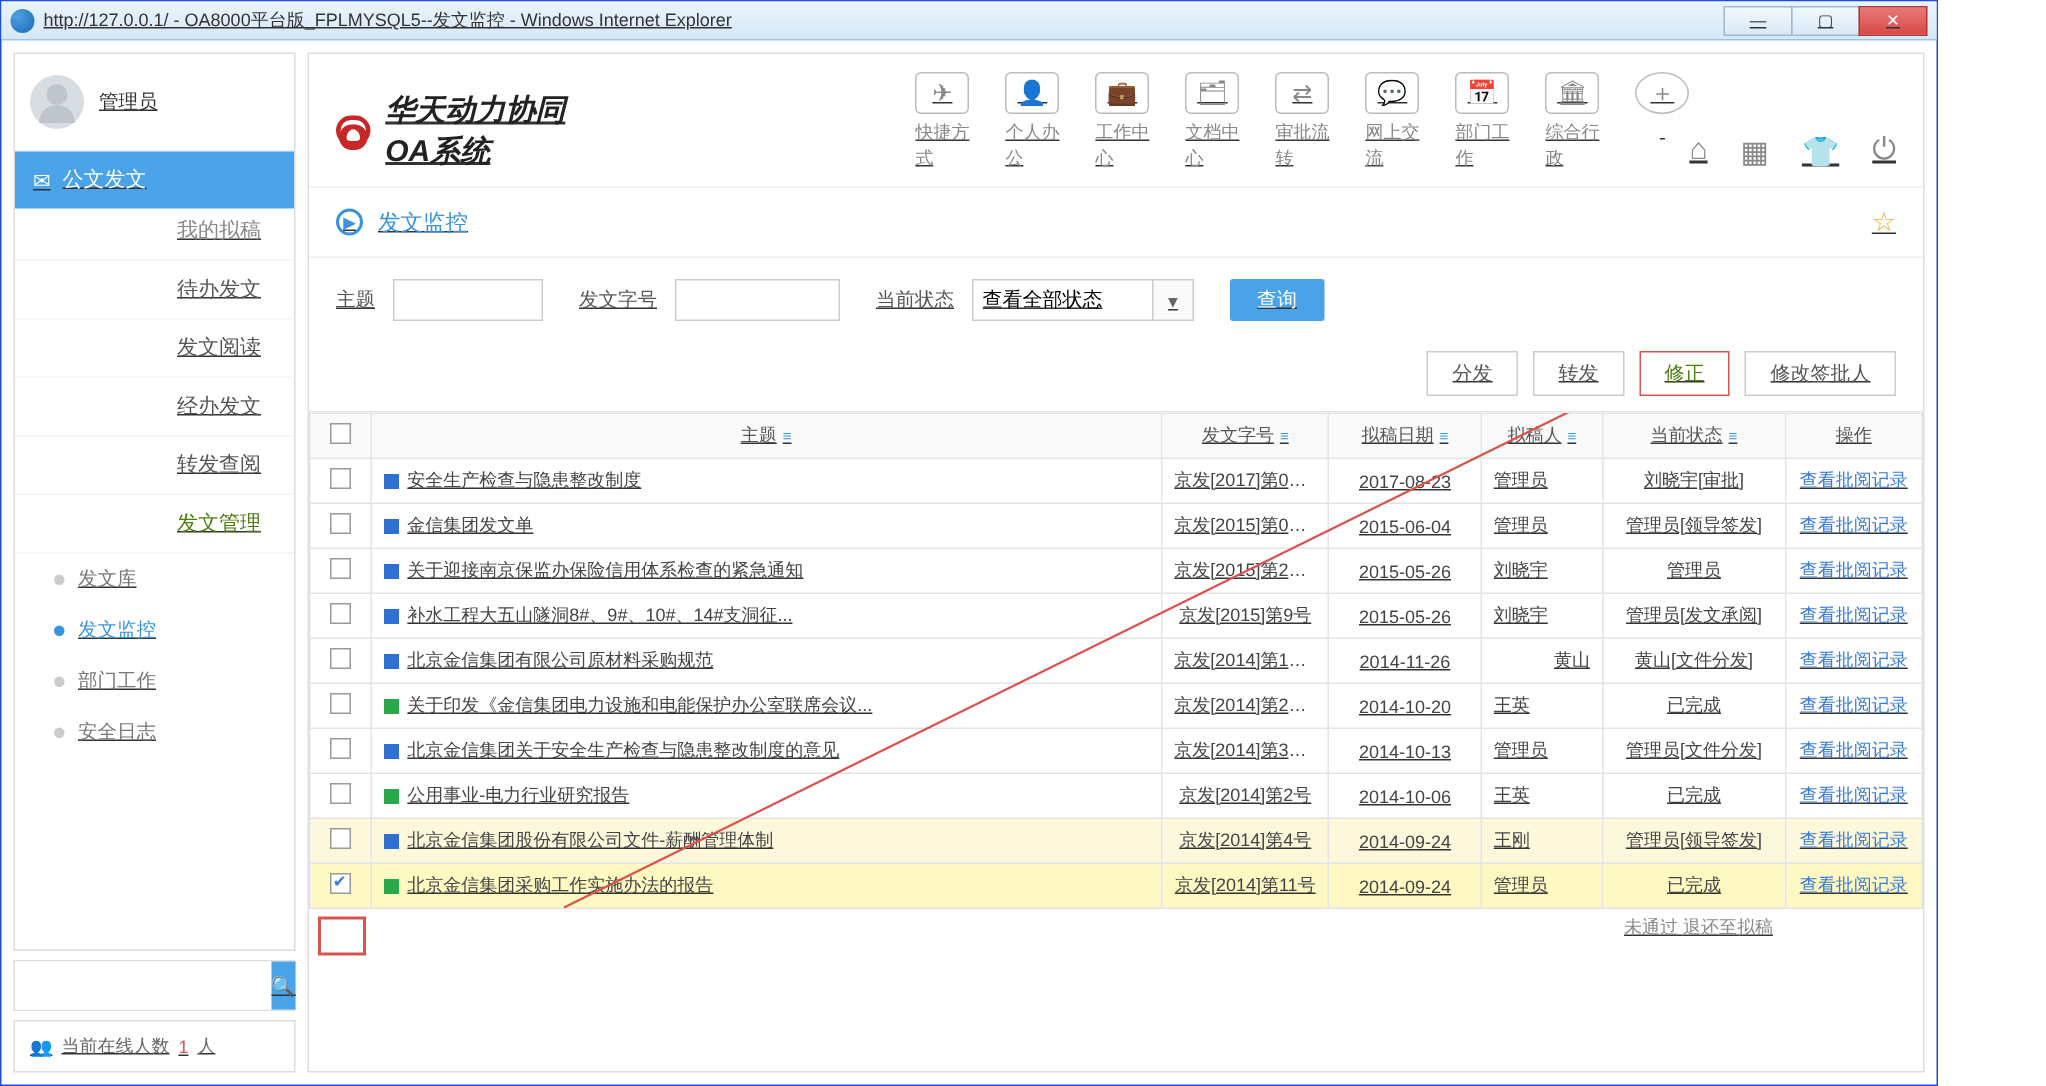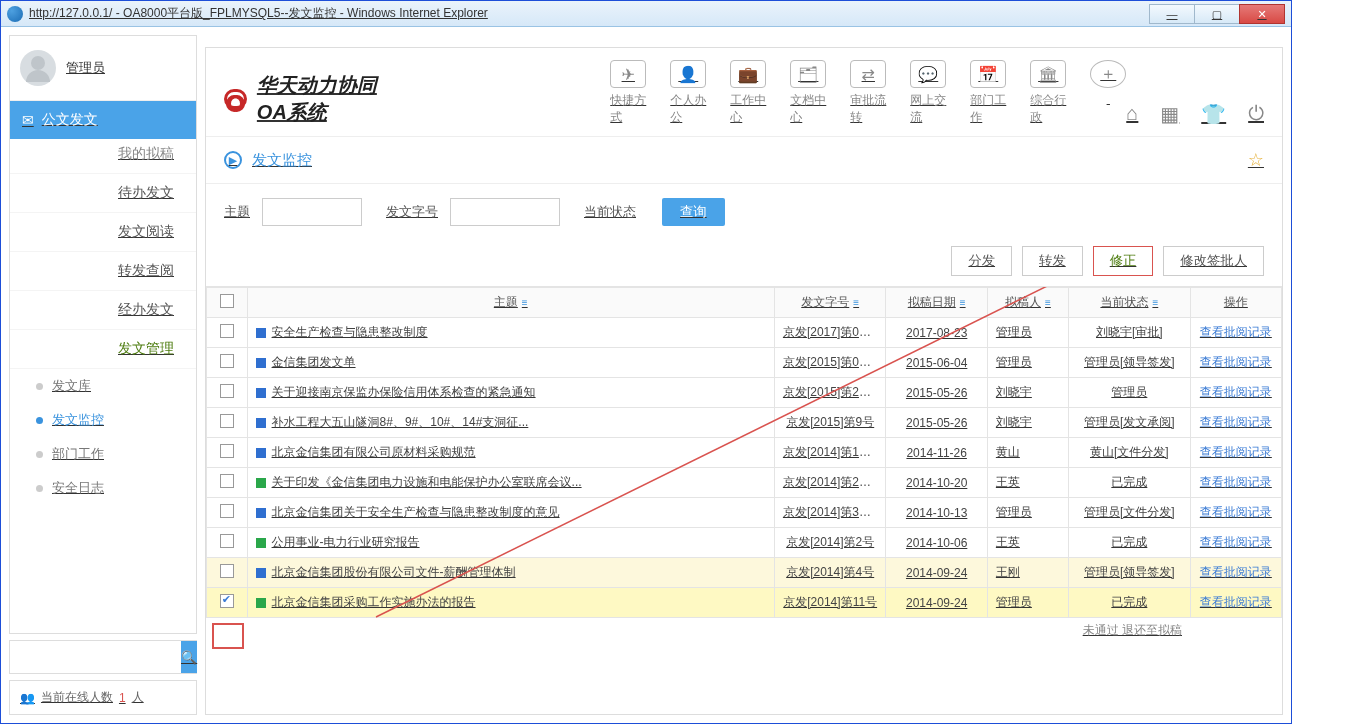--- a/index.html
+++ b/index.html
@@ -24,21 +24,21 @@
 .nav-item.strong { color:#4d7c0f;}
 .nav-sub { padding:8px 12px 8px 42px; color:#777; font-size:13px; display:flex; align-items:center; gap:10px; position:relative; cursor:pointer;}
 .nav-sub::before { content:""; position:absolute; left:26px; width:7px; height:7px; border-radius:50%; background:#ccc;}
 .nav-sub.selected { color:#3a93de;}
 .nav-sub.selected::before { background:#3a93de;}
 .search-row { margin-top:6px; border:1px solid #ddd; height:34px; display:flex;}
 .search-row input { flex:1; border:none; outline:none; padding:0 8px; font-size:12px;}
 .search-btn { width:34px; background:#4aa3e8; display:flex; align-items:center; justify-content:center; color:#fff;}
 .online { margin-top:6px; border:1px solid #ddd; padding:8px 10px; color:#666; display:flex; align-items:center; gap:6px; font-size:12px;}
 .online .num { color:#d9534f;}
-.main { flex:1; border:1px solid #ddd; display:flex; flex-direction:column; overflow:hidden; position:relative;margin-top:12px;}
+.main { flex:1; border:1px solid #ddd; display:flex; flex-direction:column; overflow:hidden; position:relative;}
 .topbar { display:flex; align-items:flex-end; padding:12px 18px 10px; border-bottom:1px solid #eee;}
 .logo { display:flex; align-items:center; gap:10px; font-size:20px; font-weight:bold; font-style:italic; color:#222;}
 .logo .mark { width:30px; height:20px; border-radius:10px; border:3px solid #c62828; position:relative;}
 .logo .mark::before,.logo .mark::after{content:"";position:absolute;top:3px;width:11px;height:11px;border:3px solid #c62828;border-radius:50%;}
 .logo .mark::before{left:1px;} .logo .mark::after{right:1px;}
 .top-tabs { margin-left:220px; display:flex; gap:24px; }
 .tt { display:flex; flex-direction:column; align-items:center; color:#888; font-size:12px; gap:4px; cursor:pointer;}
 .tt .ico { width:36px; height:28px; border:1px solid #bbb; border-radius:4px; display:flex; align-items:center; justify-content:center; color:#888; font-size:16px;}
 .top-right { margin-left:auto; display:flex; gap:22px; color:#888; font-size:20px; }
 .top-right span { cursor:pointer;}
@@ -99,22 +99,22 @@
           <div>管理员</div>
         </div>
         <div class="nav-active">
           <span>✉</span>
           <span>公文发文</span>
         </div>
         <div class="nav-body">
           <div class="nav-item" style="padding-top:6px;color:#888;">我的拟稿</div>
           <div class="nav-item">待办发文</div>
           <div class="nav-item">发文阅读</div>
+          <div class="nav-item">经办发文</div>
           <div class="nav-item">转发查阅</div>
-          <div class="nav-item">经办发文</div>
           <div class="nav-item strong">发文管理</div>
           <div class="nav-sub">发文库</div>
           <div class="nav-sub selected">发文监控</div>
           <div class="nav-sub">部门工作</div>
           <div class="nav-sub">安全日志</div>
         </div>
       </div>
       <div class="search-row">
         <input type="text" placeholder="" style="">
         <div class="search-btn">
@@ -186,20 +186,26 @@
         <div class="ptitle">发文监控</div>
         <div class="star">☆</div>
       </div>
 
       <div class="filters">
         <label>主题</label>
         <input class="txt w1" type="text" style="">
         <label style="margin-left:14px;">发文字号</label>
         <input class="txt w2" type="text" style="">
         <label style="margin-left:14px;">当前状态</label>
+        <div class="combo">
+          <input class="txt" type="text" value="查看全部状态" style="">
+          <div class="dd">
+              <span>▾</span>
+            </div>
+        </div>
         <button class="btn-primary" style="margin-left:14px;">查询</button>
       </div>
 
       <div class="action-row">
         <button class="btn-line">分发</button>
         <button class="btn-line">转发</button>
         <button class="btn-line hl">修正</button>
         <button class="btn-line">修改签批人</button>
       </div>
 
@@ -260,21 +266,21 @@
                 <td>2015-05-26</td>
                 <td style="text-align:left">刘晓宇</td>
                 <td>管理员[发文承阅]</td>
                 <td><span class="op-link">查看批阅记录</span></td>
               </tr>
               <tr>
                 <td><span class="chk "></span></td>
                 <td class="subj"><span class="sq blue"></span>北京金信集团有限公司原材料采购规范</td>
                 <td>京发[2014]第18号</td>
                 <td>2014-11-26</td>
-                <td style="text-align:left">黄山</td>
+                <td style="text-align:right">黄山</td>
                 <td>黄山[文件分发]</td>
                 <td><span class="op-link">查看批阅记录</span></td>
               </tr>
               <tr>
                 <td><span class="chk "></span></td>
                 <td class="subj"><span class="sq green"></span>关于印发《金信集团电力设施和电能保护办公室联席会议...</td>
                 <td>京发[2014]第20号</td>
                 <td>2014-10-20</td>
                 <td style="text-align:left">王英</td>
                 <td>已完成</td>

